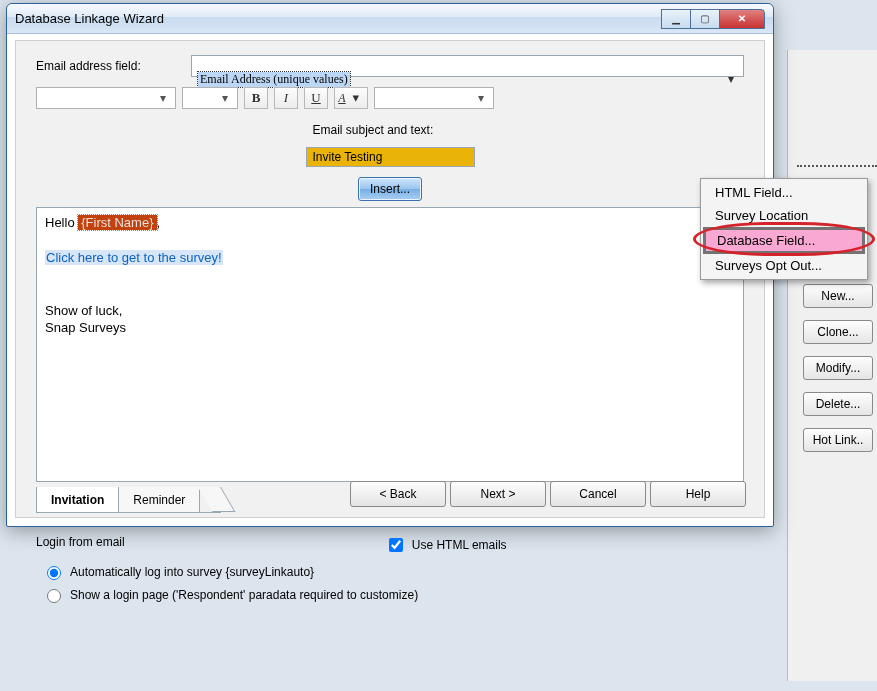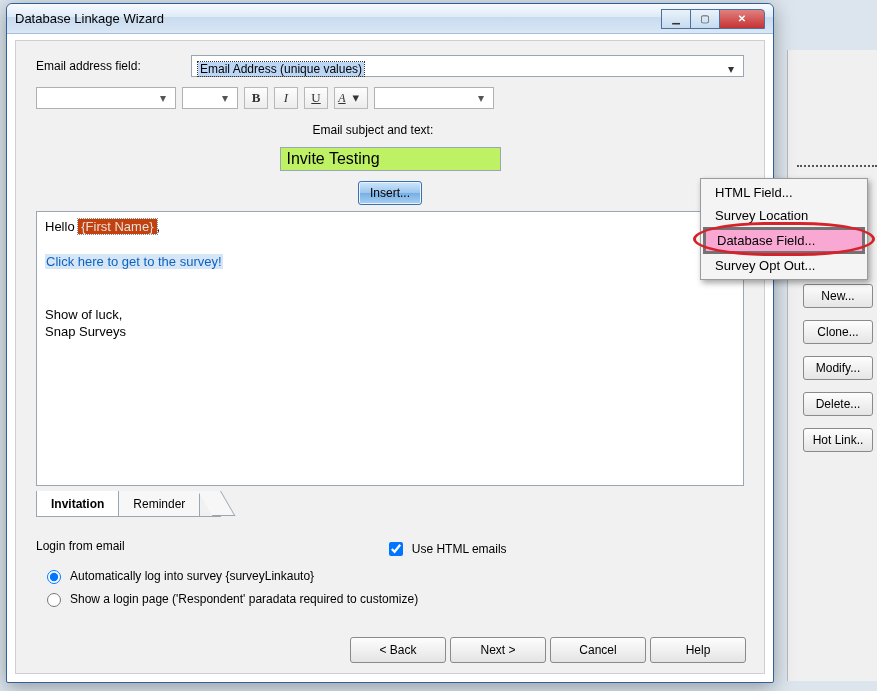--- a/index.html
+++ b/index.html
@@ -48,21 +48,21 @@
     width: 80px;
     height: 6px;
     border-top: 2px dotted #555;
   }
 
   .dialog {
     position: absolute;
     left: 6px;
     top: 3px;
     width: 768px;
-    height: 680px;
+    height: 524px;
     background: #fff;
     border: 1px solid #2e5f9e;
     box-shadow: 0 4px 20px rgba(0,0,0,0.35);
     border-radius: 6px 6px 2px 2px;
     overflow: visible;
   }
   .titlebar {
     height: 30px;
     background: linear-gradient(#f7fbff,#dfeaf6 45%,#c9dbef 46%,#d9e7f6);
     border-bottom: 1px solid #a8bed8;
@@ -101,22 +101,23 @@
   }
 
   .row { display:flex; align-items:center; margin-bottom:10px; }
   .row .label { width: 155px; color:#000; }
 
   .select-wide {
     flex:1;
     height: 22px;
     border:1px solid #9aa7b3;
     background:#fff;
-    display:flex;align-items:flex-end;justify-content:space-between;
+    display:flex;align-items:flex-start;justify-content:space-between;
     padding:16px 4px 0 6px;
+    font-family:Liberation Serif, serif;
   }
   .select-wide .sel-text {
     color:#000; background:#bcd6f5; padding:0 2px;
     outline:1px dotted #333;
   }
   .dd-arrow { width:16px;text-align:center;color:#333; }
   .dd-arrow::before { content:"▾"; }
 
   .toolbar {
     display:flex; gap:6px; margin-bottom:14px; align-items:center;
@@ -137,22 +138,22 @@
   .fmt-i { font-style:italic; }
   .fmt-u { text-decoration:underline; }
   .fmt-color {
     width:34px;display:flex;align-items:center;justify-content:center;gap:2px;
   }
   .fmt-color .swatch-a { font-style:italic;text-decoration:underline;font-size:12px; }
 
   .subject-row { display:flex; align-items:center; gap:10px; margin-bottom:0;flex-direction:column; }
   .subject-row .label { width:155px; }
   .subject-input {
-    flex:1; height:24px; padding:2px 6px; font-size:16px;
-    border:1px solid #9aa7b3; background:#bef264;
+    flex:1; height:24px; padding:2px 6px; font-size:12px;
+    border:1px solid #9aa7b3; background:#eab308;
   }
   .insert-btn {
     width:64px;height:24px;
     border:1px solid #3a72b0;
     background:linear-gradient(#cfe6fb,#9cc6ee 48%,#78b0e5 52%,#a9cff2);
     border-radius:3px;font-size:12px;color:#000;
     box-shadow:inset 0 0 0 1px #e9f4ff;
   }
 
   .editor-frame {
@@ -337,15 +338,15 @@
       <button>Help</button>
     </div>
 
   </div>
 </div>
 
 <div class="context-menu">
   <div class="mi">HTML Field...</div>
   <div class="mi">Survey Location</div>
   <div class="mi hl">Database Field...</div>
-  <div class="mi">Survey Opt Out...</div>
+  <div class="mi">Surveys Opt Out...</div>
 </div>
 <div class="red-circle"></div>
 
 </body></html>

